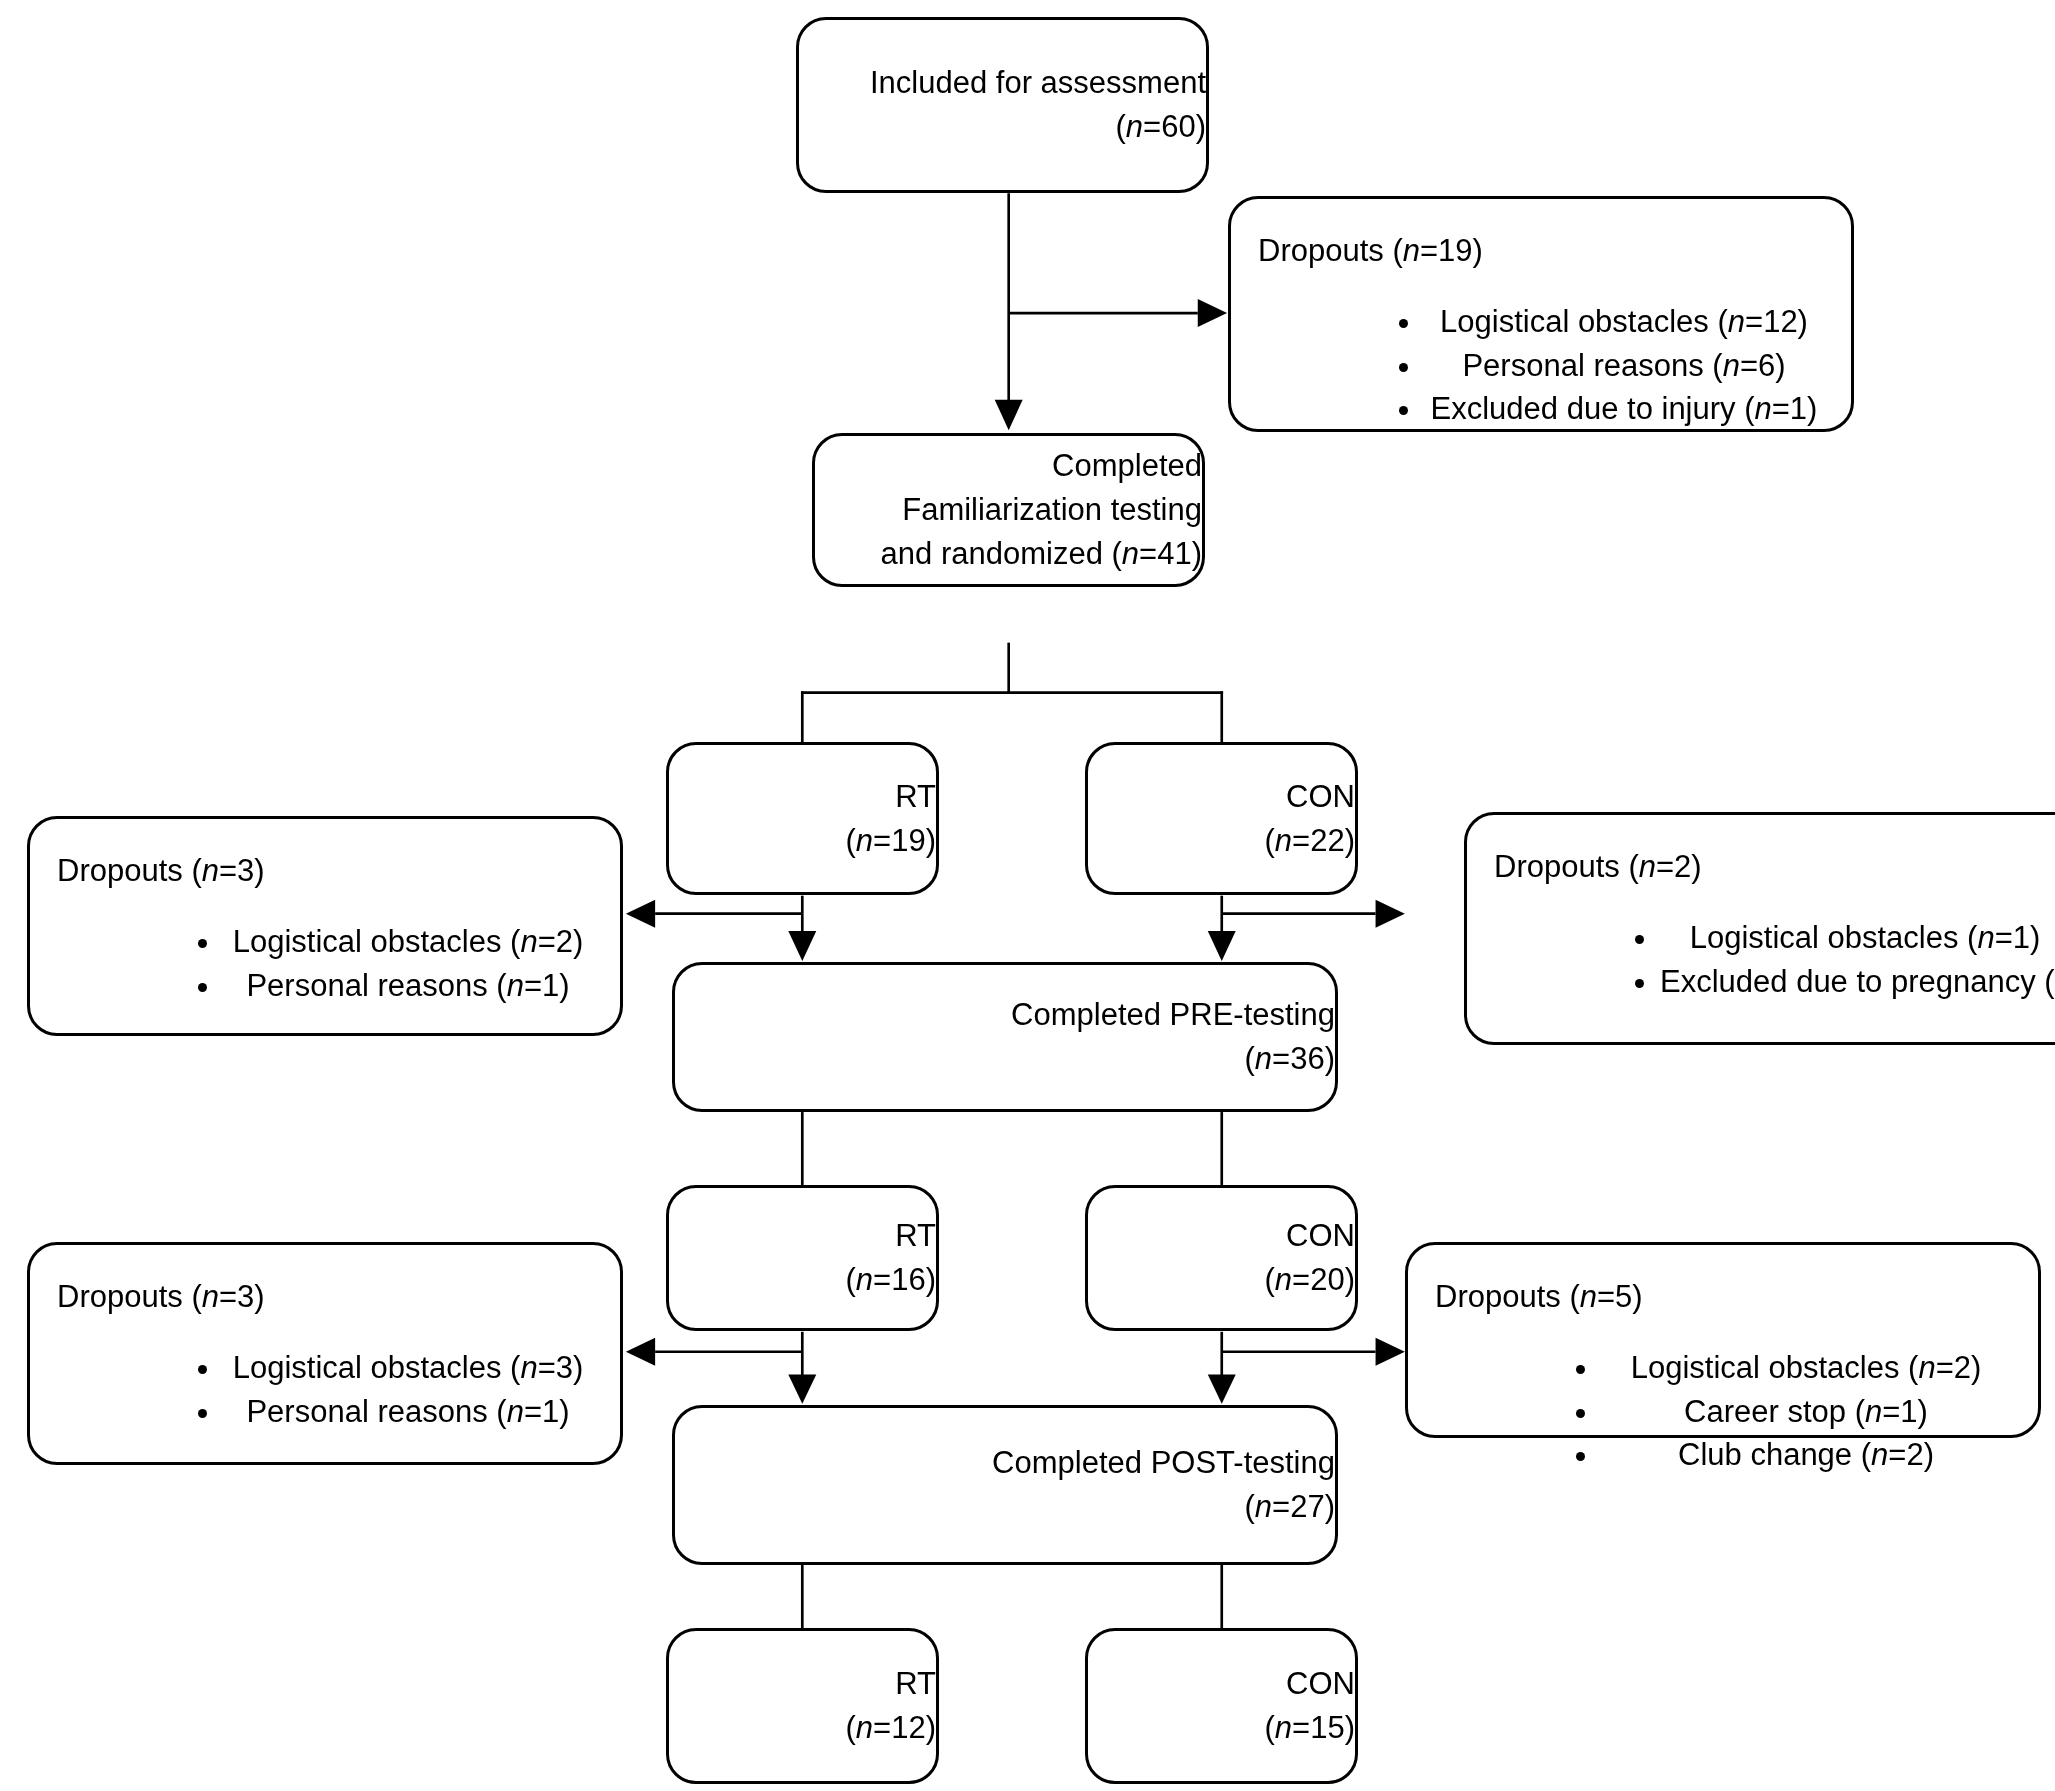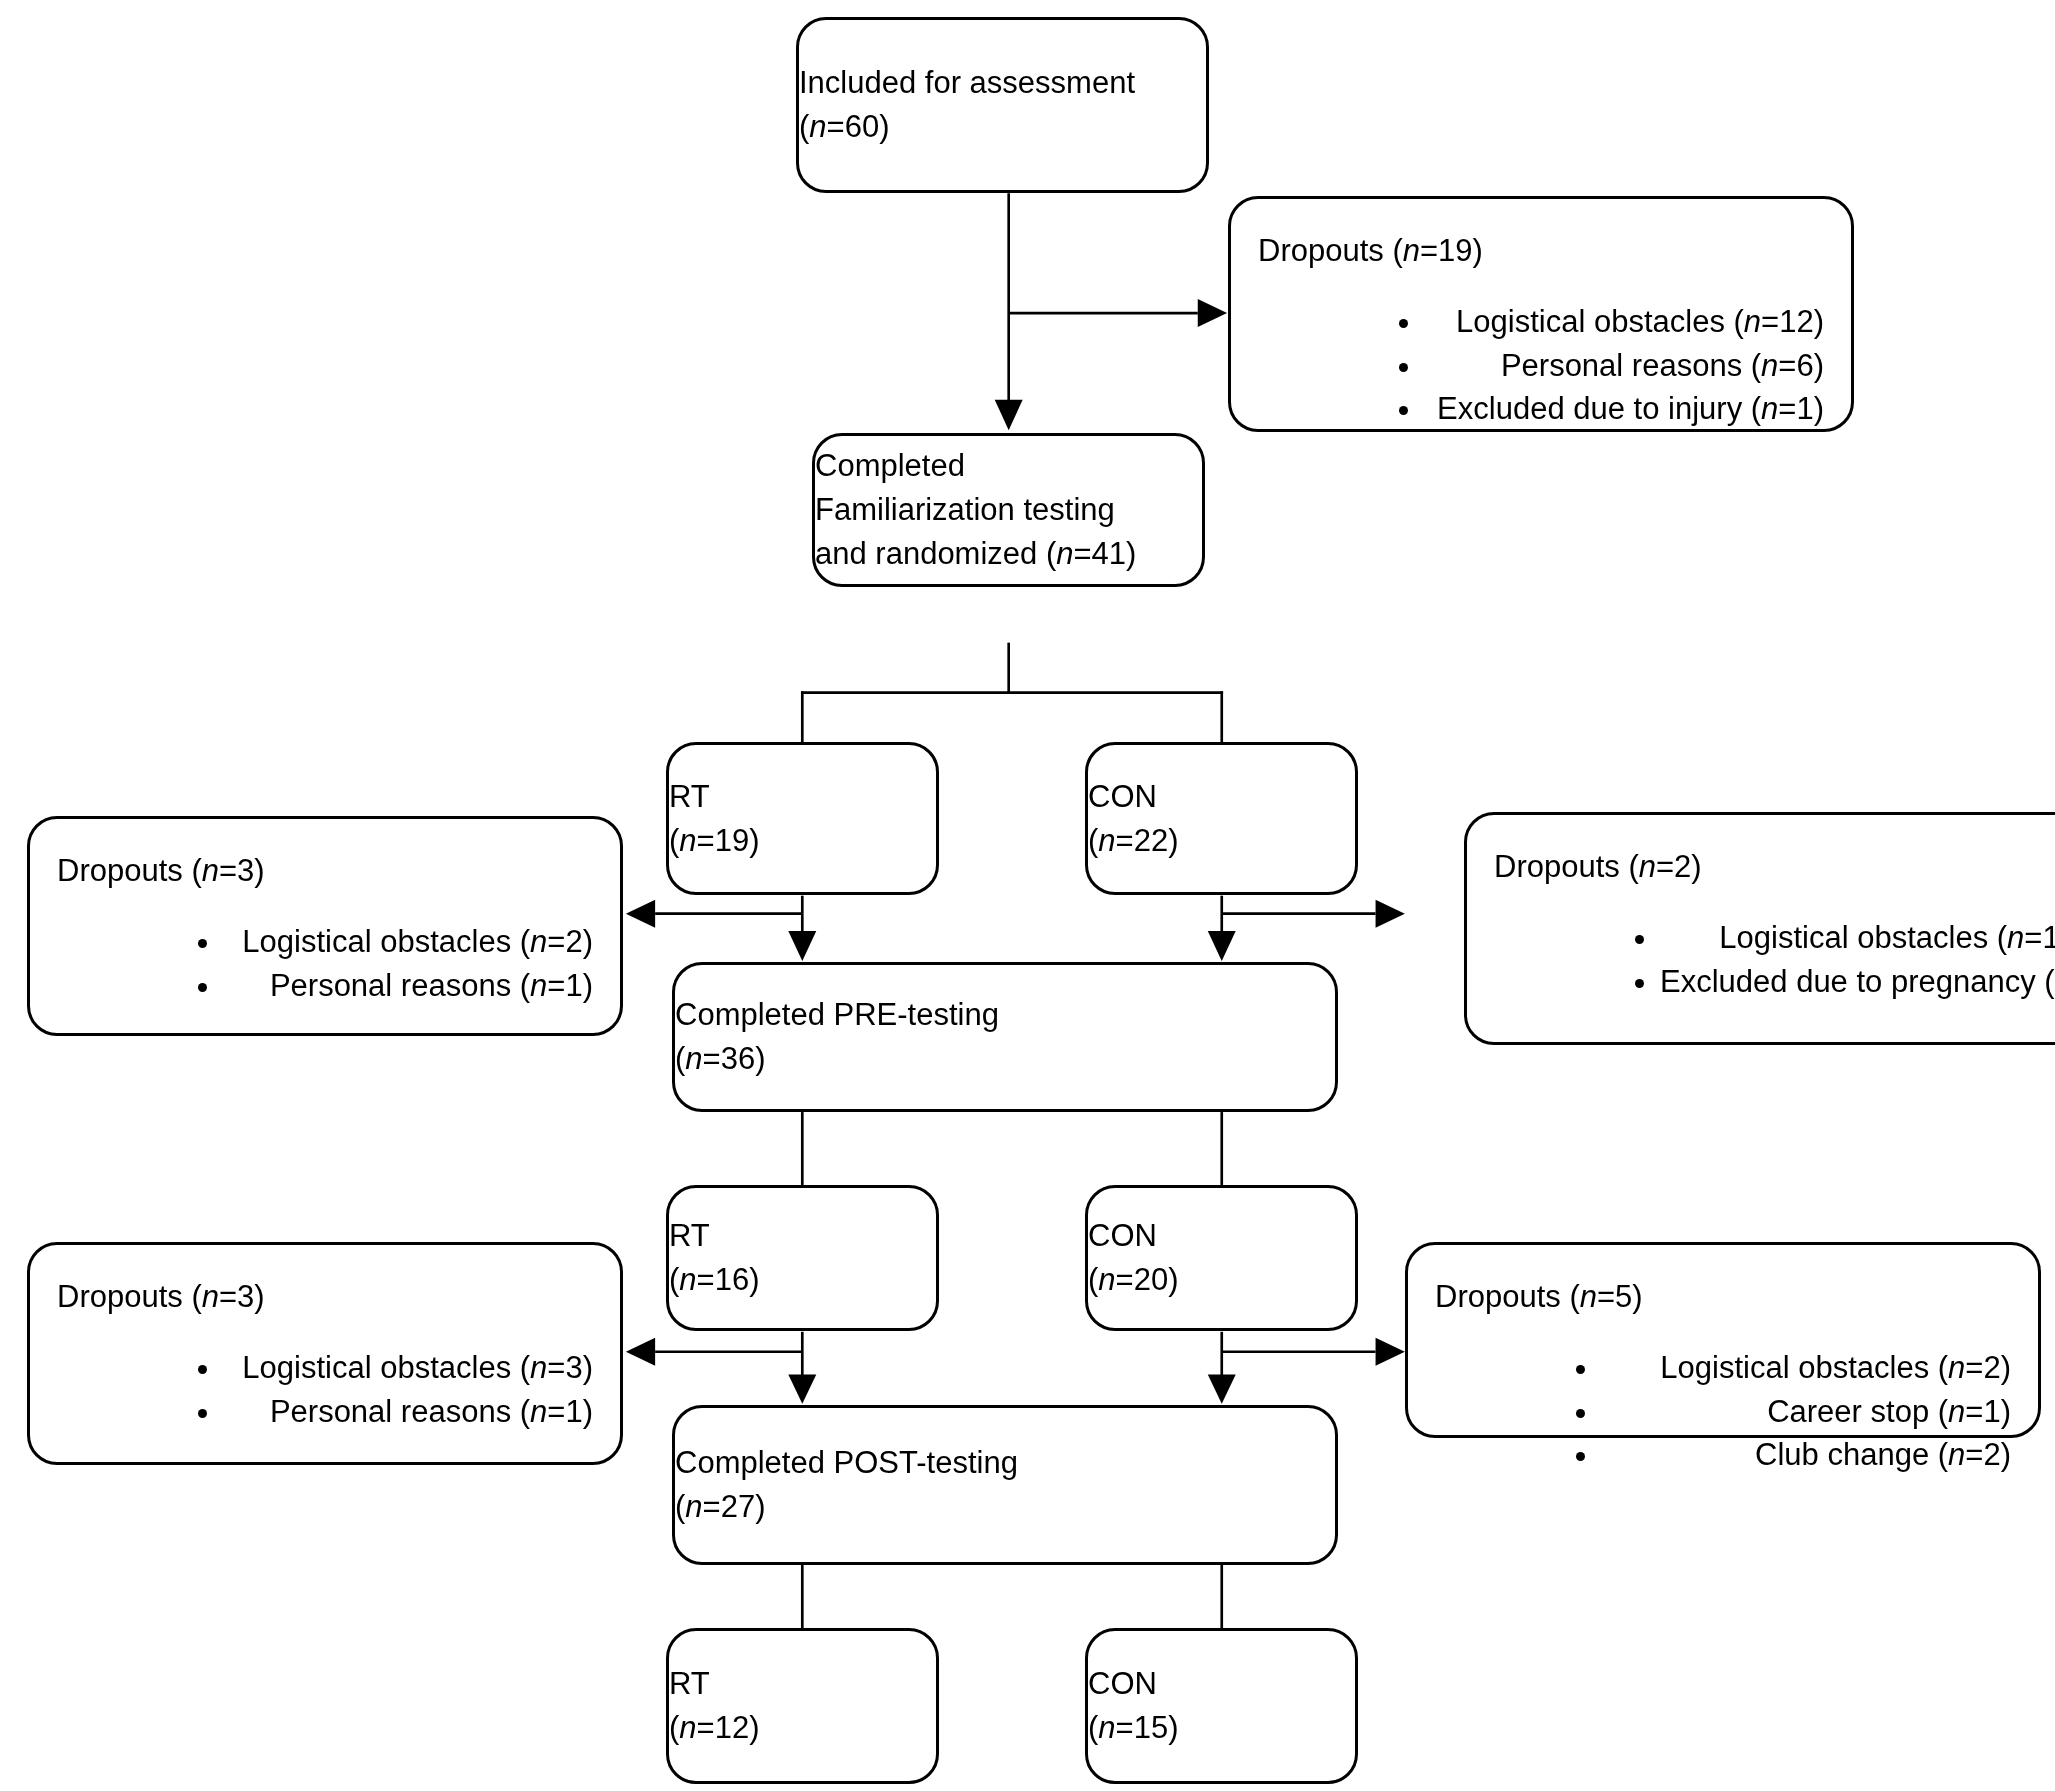--- a/index.html
+++ b/index.html
@@ -26,21 +26,21 @@
   .box {
     position: absolute;
     box-sizing: border-box;
     border: 3.3px solid #000000;
     border-radius: 30px;
     background: #ffffff;
   }
   .node {
     display: flex;
     flex-direction: column;
-    align-items: flex-start;
+    align-items: flex-end;
     justify-content: center;
     text-align: center;
   }
   .tl {
     font-size: 31px;
     line-height: 44px;
     white-space: nowrap;
   }
   .dropout {
     padding: 34px 27px;
@@ -53,21 +53,21 @@
   .dlist {
     margin: 33px 0 0 0;
     padding-left: 166px;
     list-style: disc outside;
   }
   .dlist li {
     font-size: 31px;
     line-height: 41px;
     margin-bottom: 2.7px;
     white-space: nowrap;
-    text-align: right;
+    text-align: center;
   }
   i { font-style: italic; }
 </style>
 </head>
 <body>
 
 <div class="canvas">
 
   <svg class="connectors" width="2056" height="1792" viewBox="0 0 3088 2691">
     <g stroke="#000000" stroke-width="4" fill="#000000">

